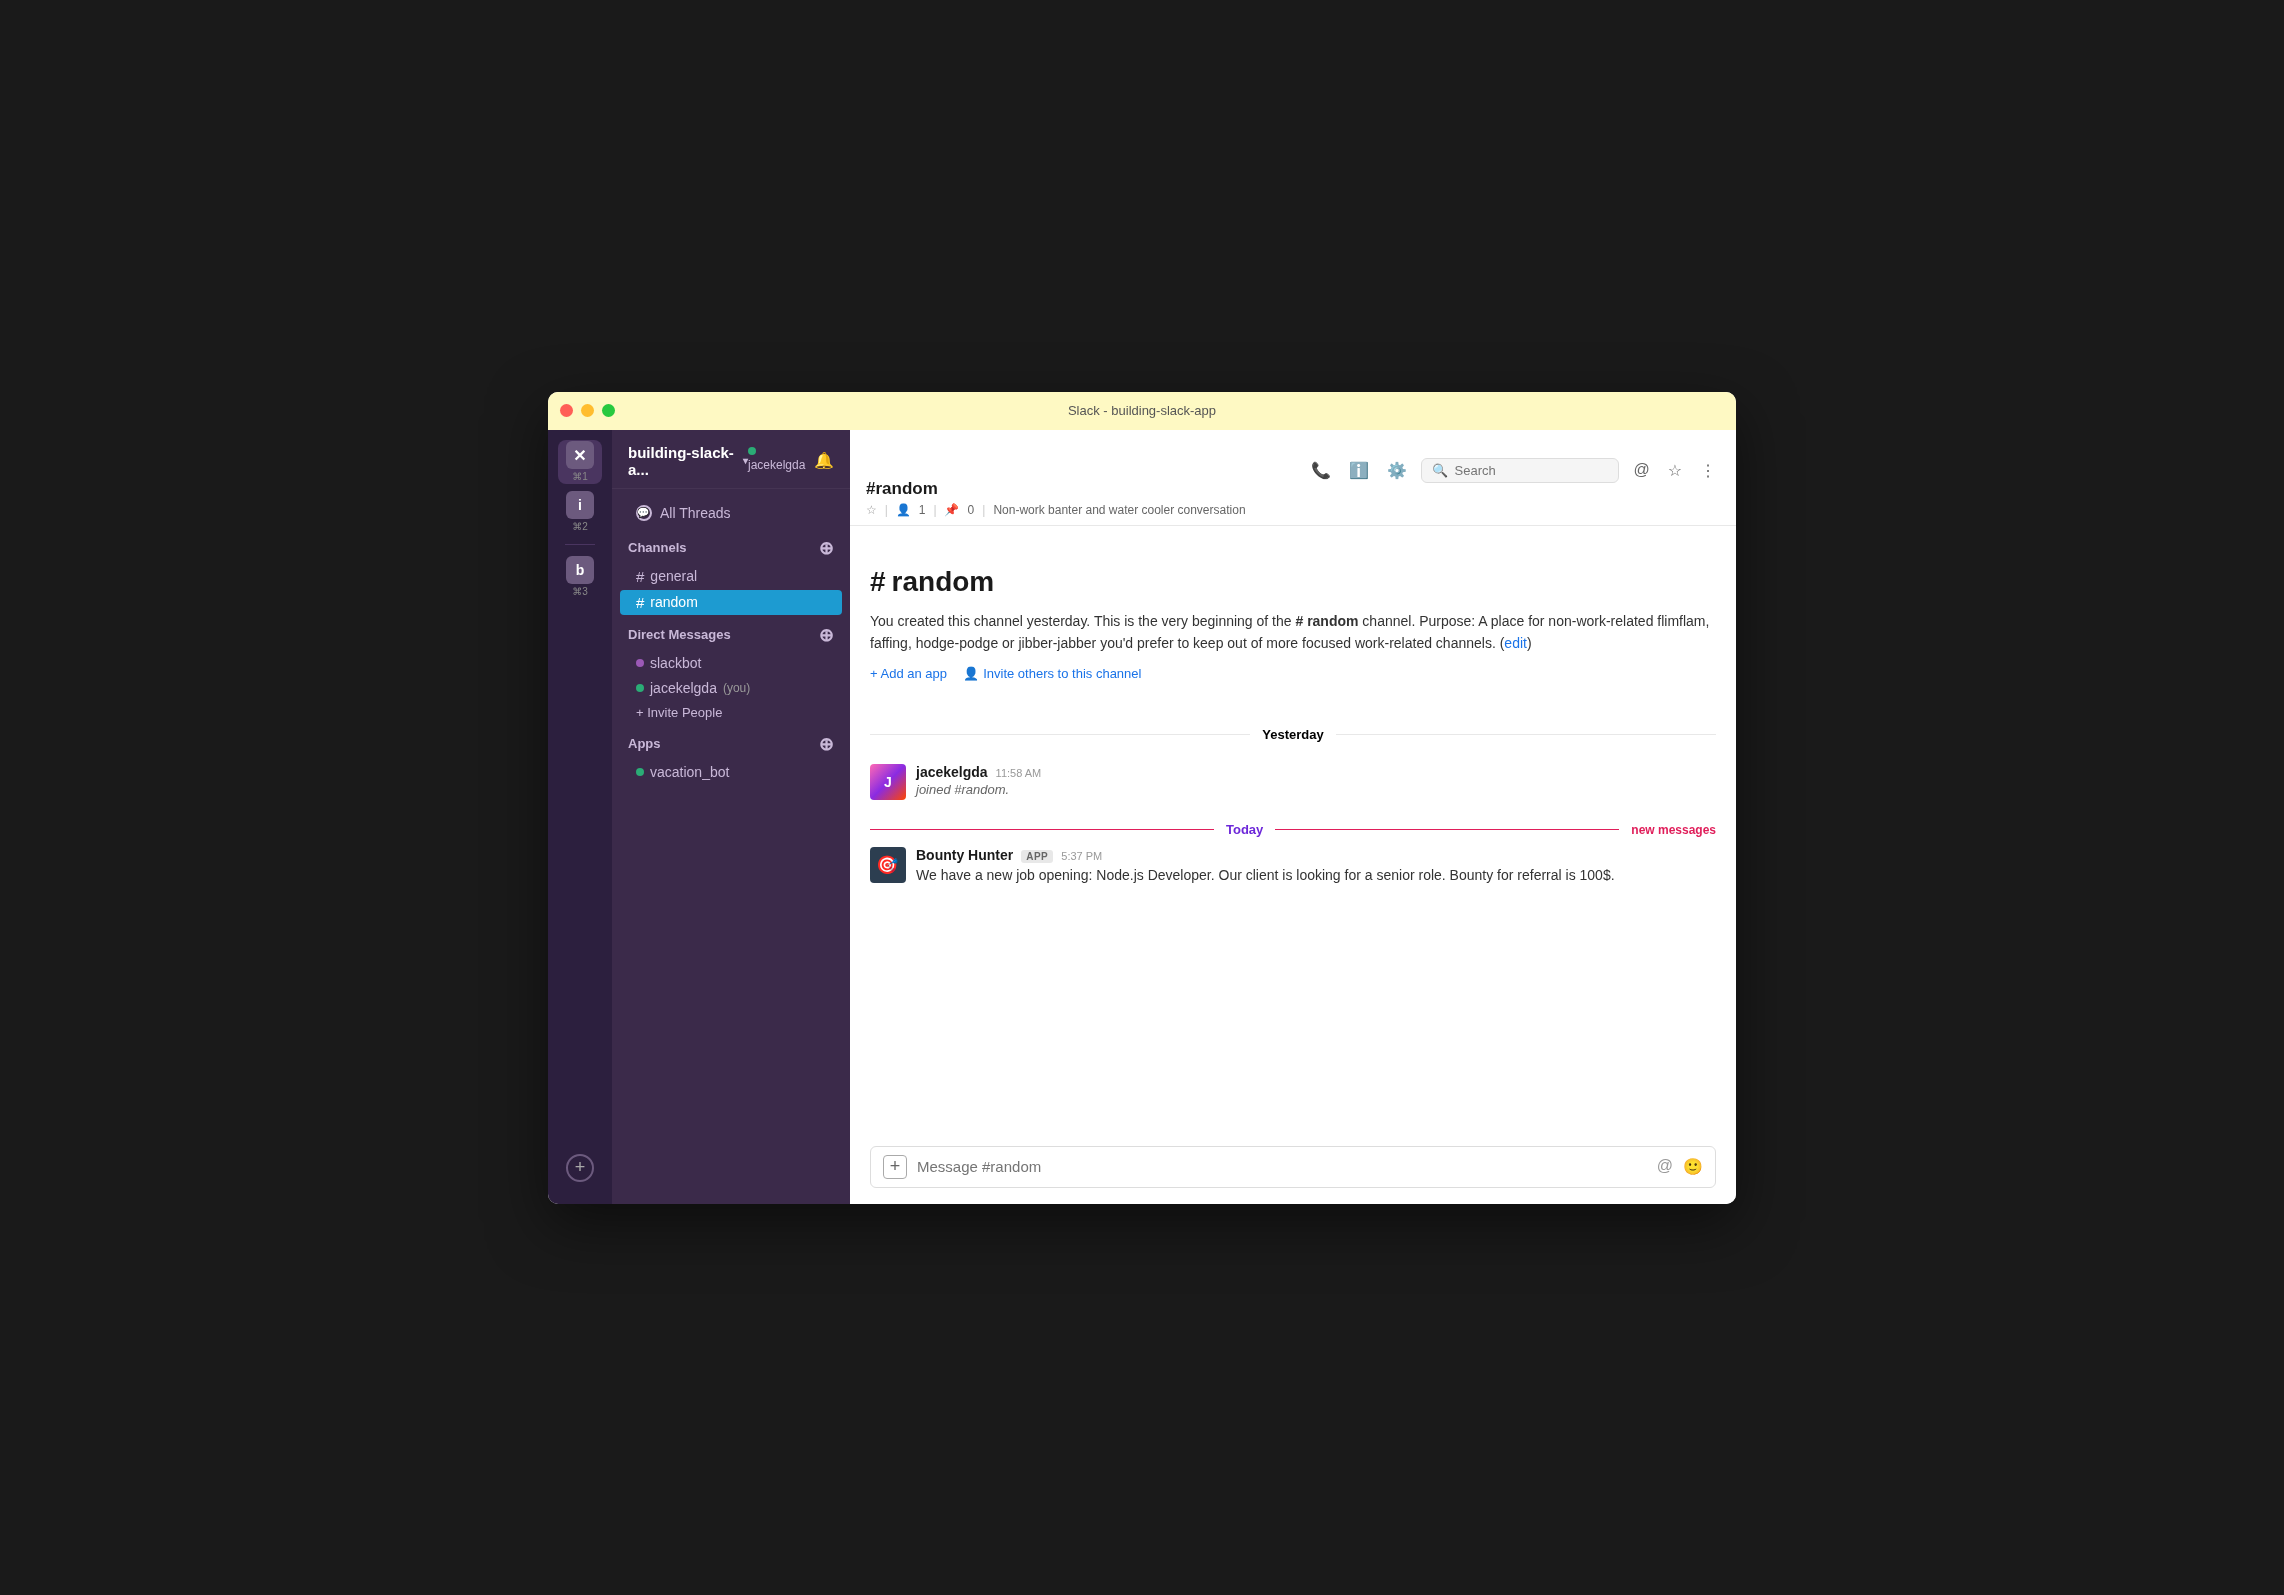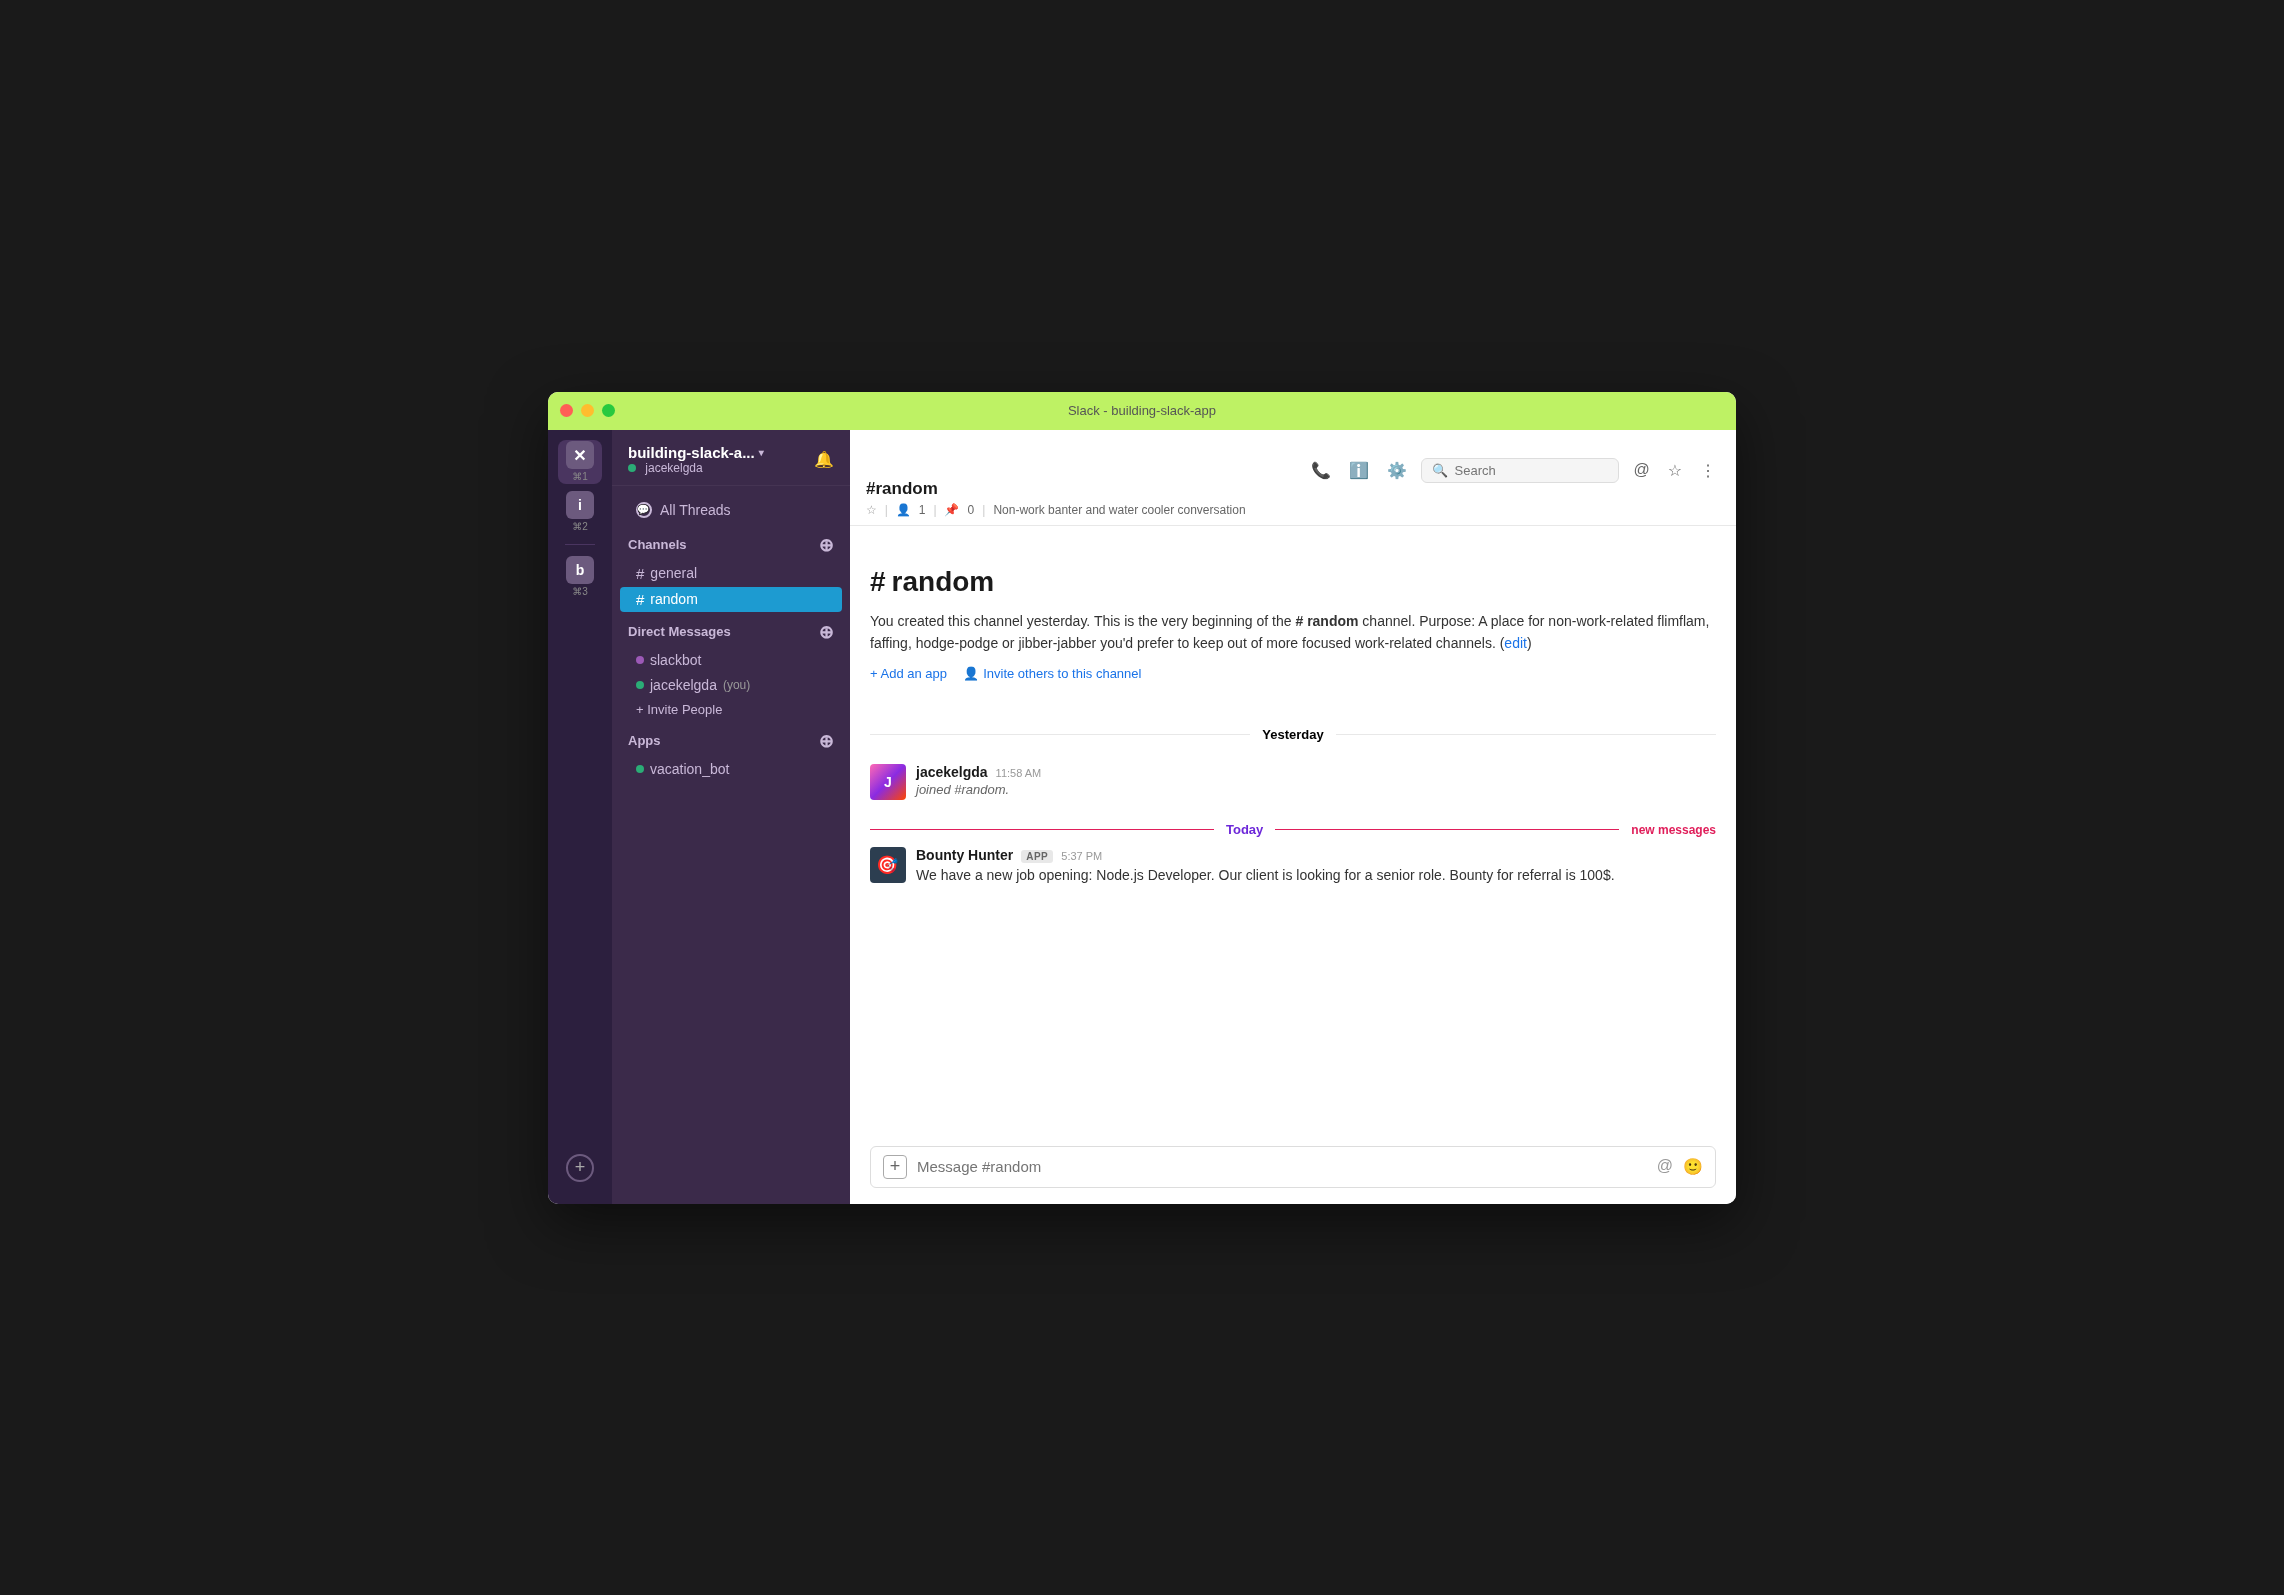--- a/index.html
+++ b/index.html
@@ -16,21 +16,21 @@
       height: 812px;
       background: #fff;
       border-radius: 10px;
       overflow: hidden;
       box-shadow: 0 20px 59px rgba(0,0,0,0.5);
       display: flex;
       flex-direction: column;
     }
     
     .title-bar {
-      background: #bef264;
+      background: #fef9c3;
       height: 38px;
       display: flex;
       align-items: center;
       padding: 0 12px;
       flex-shrink: 0;
       position: relative;
     }
     .traffic-lights {
       display: flex;
       gap: 8px;
@@ -543,21 +543,21 @@
       </div>
       <div style="margin-top: auto; padding-bottom: 12px;">
         <div class="rail-add">
           <span>+</span>
         </div>
       </div>
     </div>
 
     <div class="sidebar">
       <div class="sidebar-header">
-        <div style="display:flex; flex-direction:column;">
+        <div style="display:flex; ">
           <div class="workspace-name">
             <span>building-slack-a...</span>
             <span class="workspace-chevron">▾</span>
           </div>
           <div class="user-name">
             <span class="online-indicator"></span>
             <span>jacekelgda</span>
           </div>
         </div>
         <span class="bell-icon">🔔</span>

